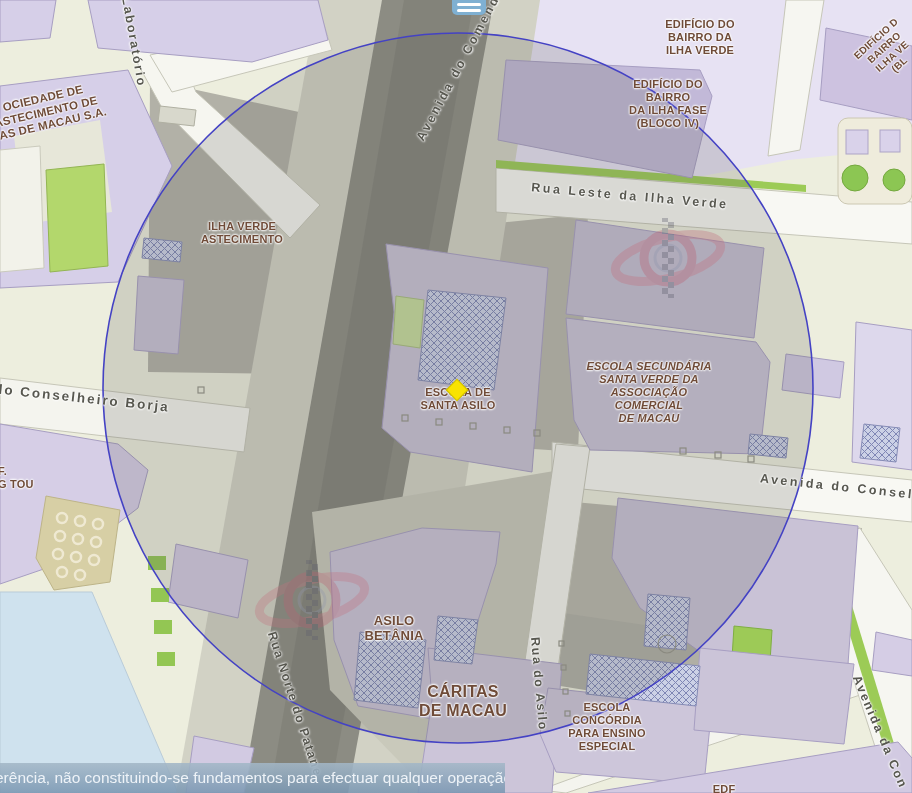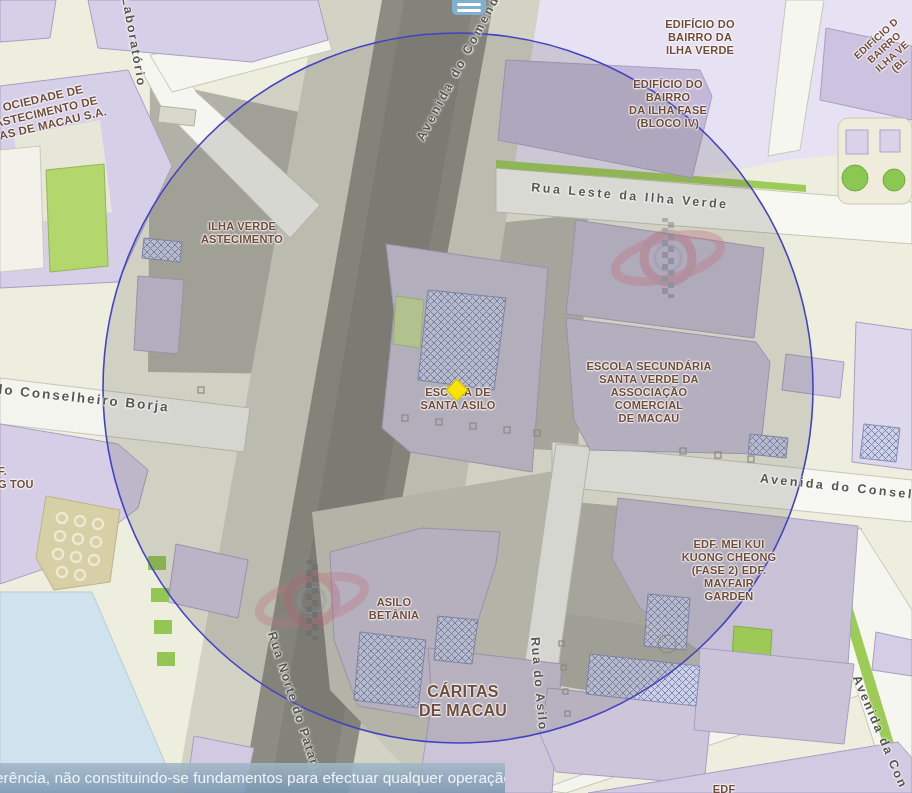--- a/index.html
+++ b/index.html
@@ -204,46 +204,45 @@
   <div class="bl" style="left:888px;top:52px;transform:translate(-50%,-50%) rotate(-42deg);font-size:10px;">
     <span>EDIFÍCIO D</span>
       <span>BAIRRO</span>
       <span>ILHA VE</span>
       <span>(BL</span>
   </div>
   <div class="bl" style="left:458px;top:399px;font-size:11px;">
     <span>ESCOLA DE</span>
       <span>SANTA ASILO</span>
   </div>
-  <div class="bl" style="left:649px;top:392px;font-size:11px;">
+  <div class="bl" style="left:649px;top:392px;font-size:11px;font-style:italic;">
     <span>ESCOLA SECUNDÁRIA</span>
       <span>SANTA VERDE DA</span>
       <span>ASSOCIAÇÃO</span>
       <span>COMERCIAL</span>
       <span>DE MACAU</span>
   </div>
   <div class="bl" style="left:-2px;top:478px;transform:translate(0,-50%);text-align:left;font-size:11px;">
     <span>F.</span>
       <span>G TOU</span>
   </div>
-  <div class="bl" style="left:394px;top:609px;font-size:11px;">
+  <div class="bl" style="left:394px;top:628px;font-size:13px;">
     <span>ASILO</span>
       <span>BETÂNIA</span>
-  </div>
-  <div class="bl" style="left:729px;top:570px;font-size:11px;">
-    <span>EDF. MEI KUI</span>
-      <span>KUONG CHEONG</span>
-      <span>(FASE 2) EDF.</span>
-      <span>MAYFAIR</span>
-      <span>GARDEN</span>
   </div>
   <div class="bl" style="left:463px;top:702px;font-size:16px;">
     <span>CÁRITAS</span>
       <span>DE MACAU</span>
   </div>
+  <div class="bl" style="left:607px;top:727px;font-size:11px;">
+    <span>ESCOLA</span>
+      <span>CONCÓRDIA</span>
+      <span>PARA ENSINO</span>
+      <span>ESPECIAL</span>
+  </div>
   <div class="bl" style="left:724px;top:789px;font-size:11px;">
     <span>EDF</span>
   </div>
 
   <div class="marker" style="left:457px;top:390px;"></div>
 
   <div class="menu-btn">
 
     <i style="top:10px;"></i>
     <i style="top:16px;"></i>

